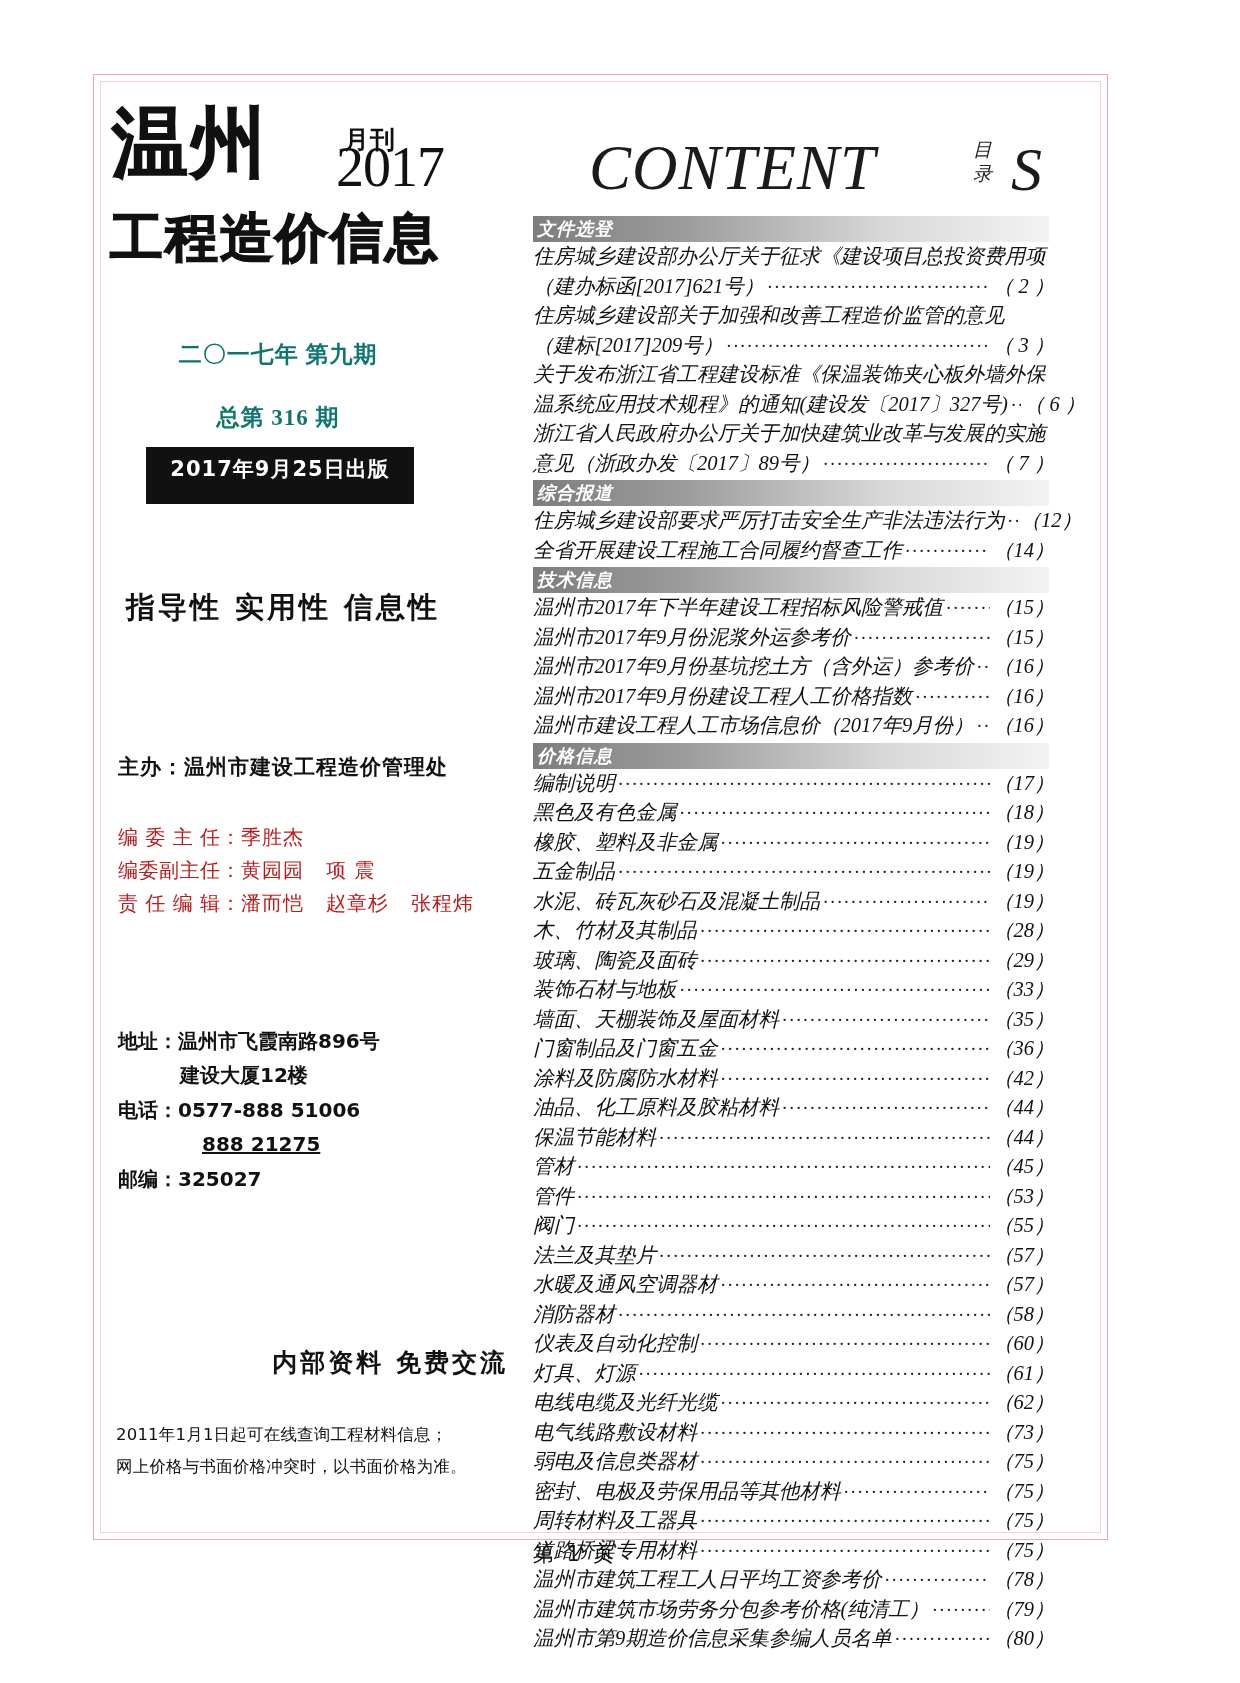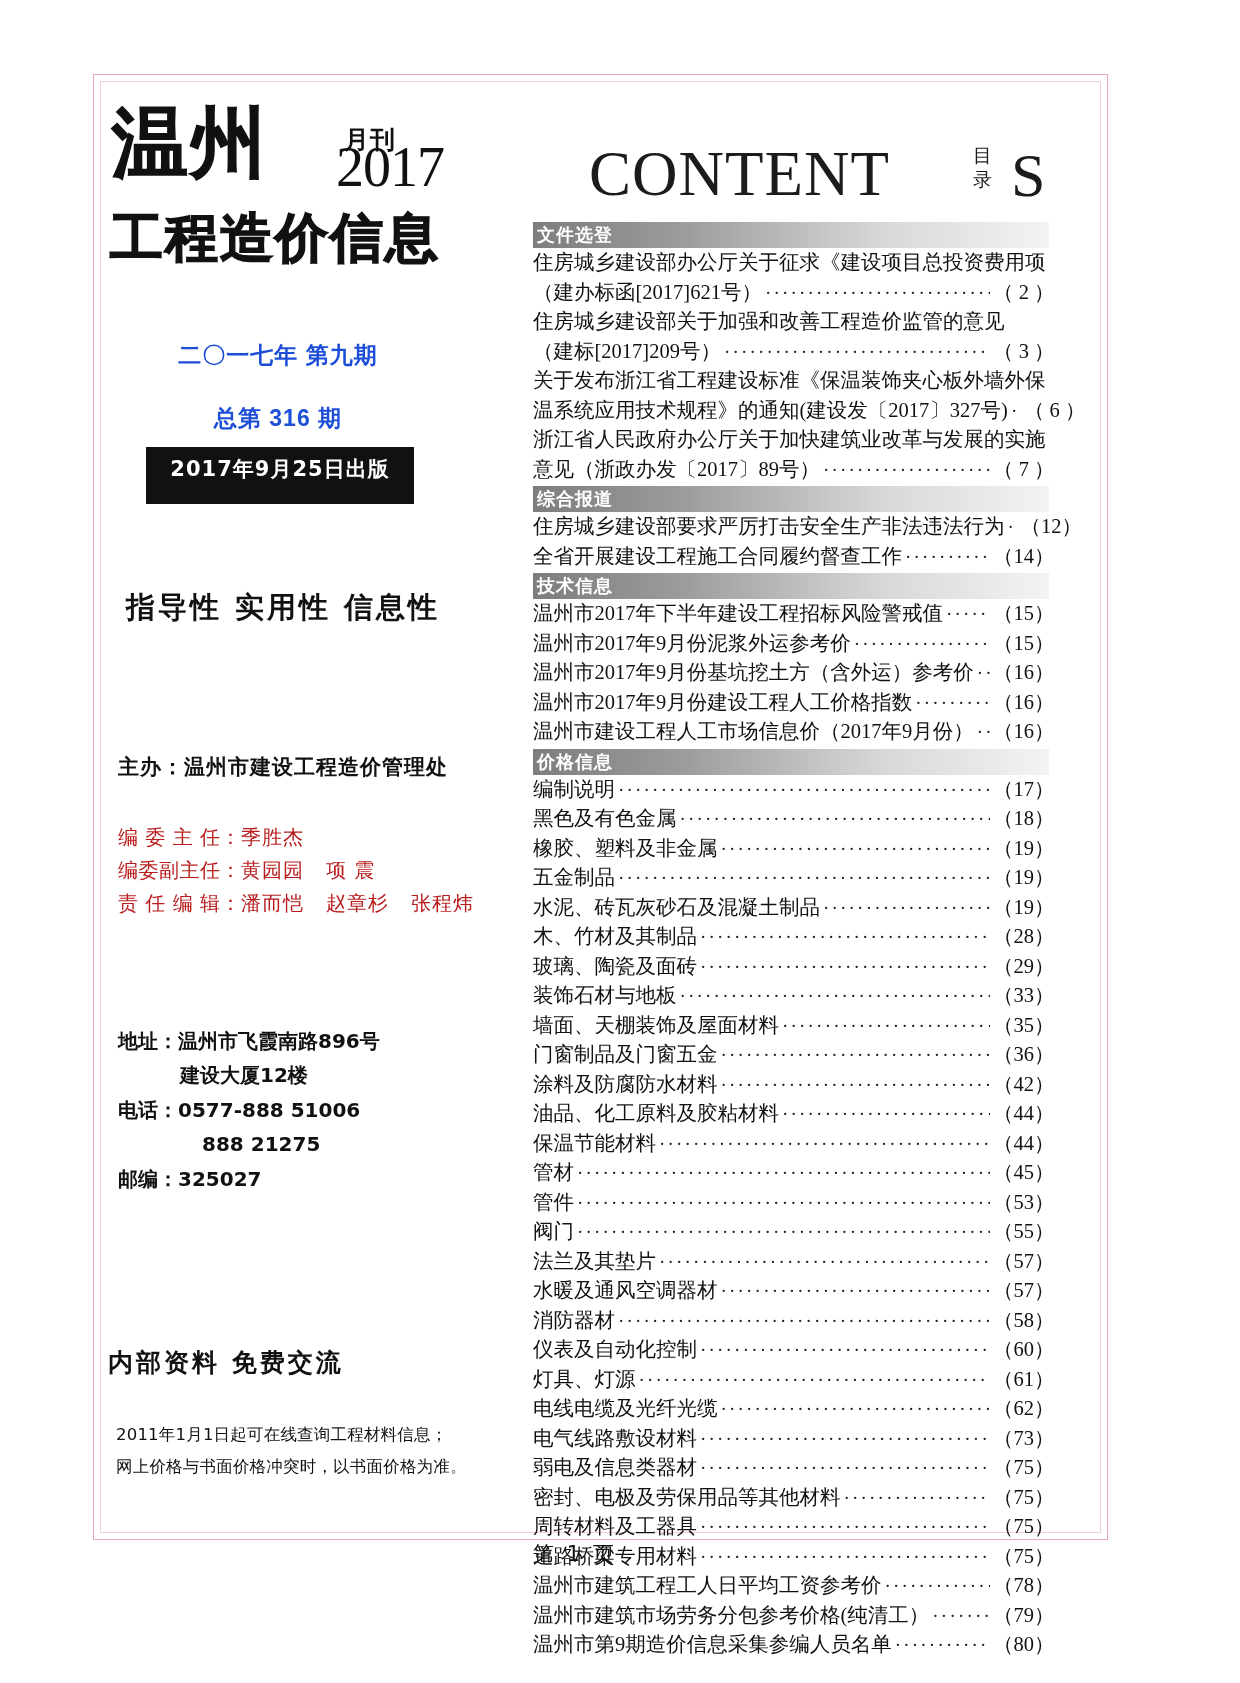--- a/index.html
+++ b/index.html
@@ -88,25 +88,25 @@
     color: #111;
     -webkit-text-stroke: 1.3px #111;
   }
 
   .issue-lines {
     margin-top: 12px;
     text-align: center;
     width: 340px;
   }
   .issue-line {
-    font-family: Liberation Sans, sans-serif;
+    font-family: Liberation Serif, serif;
     font-size: 23px;
     font-weight: bold;
     letter-spacing: 1px;
-    color: #1d4ed8;
+    color: #0f766e;
     line-height: 1.5;
     margin-top: 28px;
   }
   .pubdate-bar {
     margin: 12px 0 0 38px;
     width: 268px;
     background: #111;
     color: #fff;
     text-align: center;
     font-family: "DejaVu Sans", sans-serif;
@@ -152,48 +152,49 @@
   .contact-block {
     margin-top: 104px;
     padding-left: 10px;
     font-family: "DejaVu Sans", sans-serif;
     font-size: 20px;
     font-weight: bold;
     color: #111;
     line-height: 1.72;
   }
   .indent1 { padding-left: 62px; }
-  .indent2 { padding-left: 84px; }
+  .indent2 { padding-left: 84px; text-decoration: underline; }
 
   .free-note {
     margin-top: 150px;
     width: 400px;
-    text-align: left;
+    text-align: right;
     font-family: "DejaVu Sans", sans-serif;
     font-weight: bold;
     font-size: 25px;
     letter-spacing: 3px;
     color: #111;
   }
 
   .online-note {
     margin-top: 40px;
     padding-left: 8px;
     font-family: "DejaVu Sans", sans-serif;
     font-size: 16.5px;
     color: #111;
     line-height: 1.95;
     letter-spacing: 0.2px;
   }
 
   
   #right-col {
     position: absolute;
-    left: 533px; top: 136px;
+    left: 533px; top: 130px;
     width: 516px;
+    font-style: italic;
   }
 
   .contents-head {
     position: relative;
     height: 84px;
   }
   .contents-word {
     font-family: "Liberation Serif", "DejaVu Serif", serif;
     font-size: 63px;
     letter-spacing: 1px;

